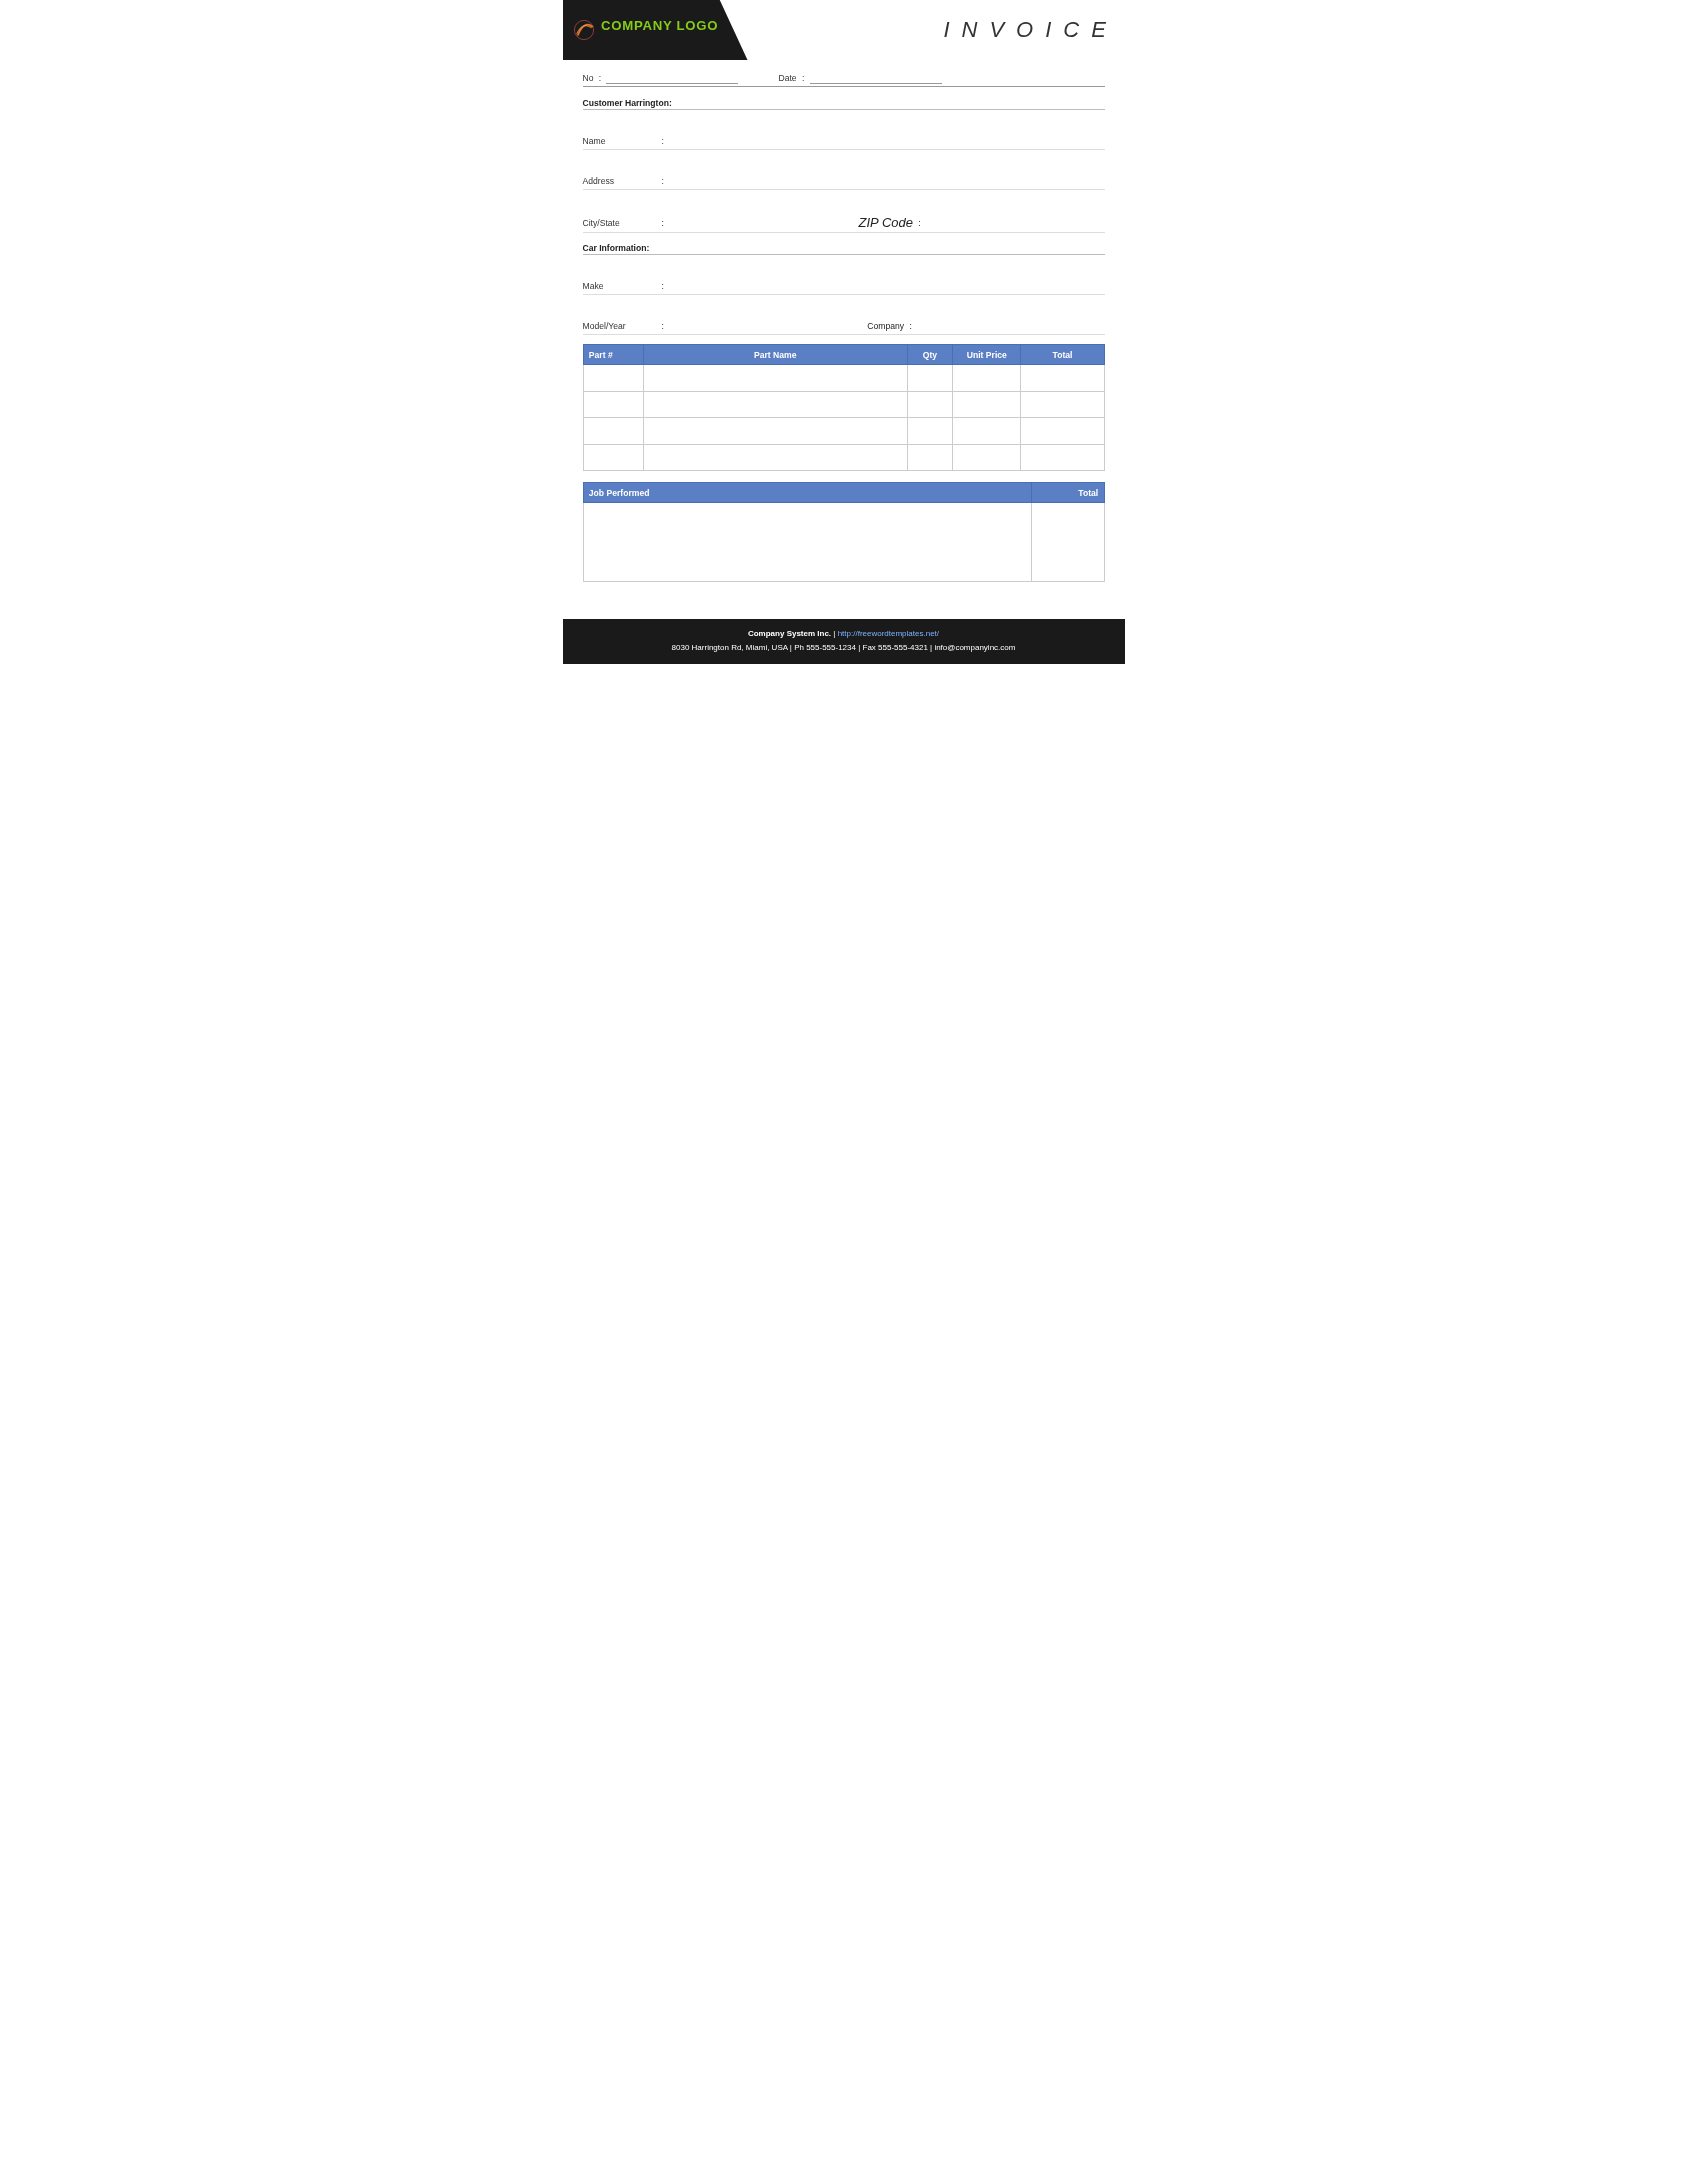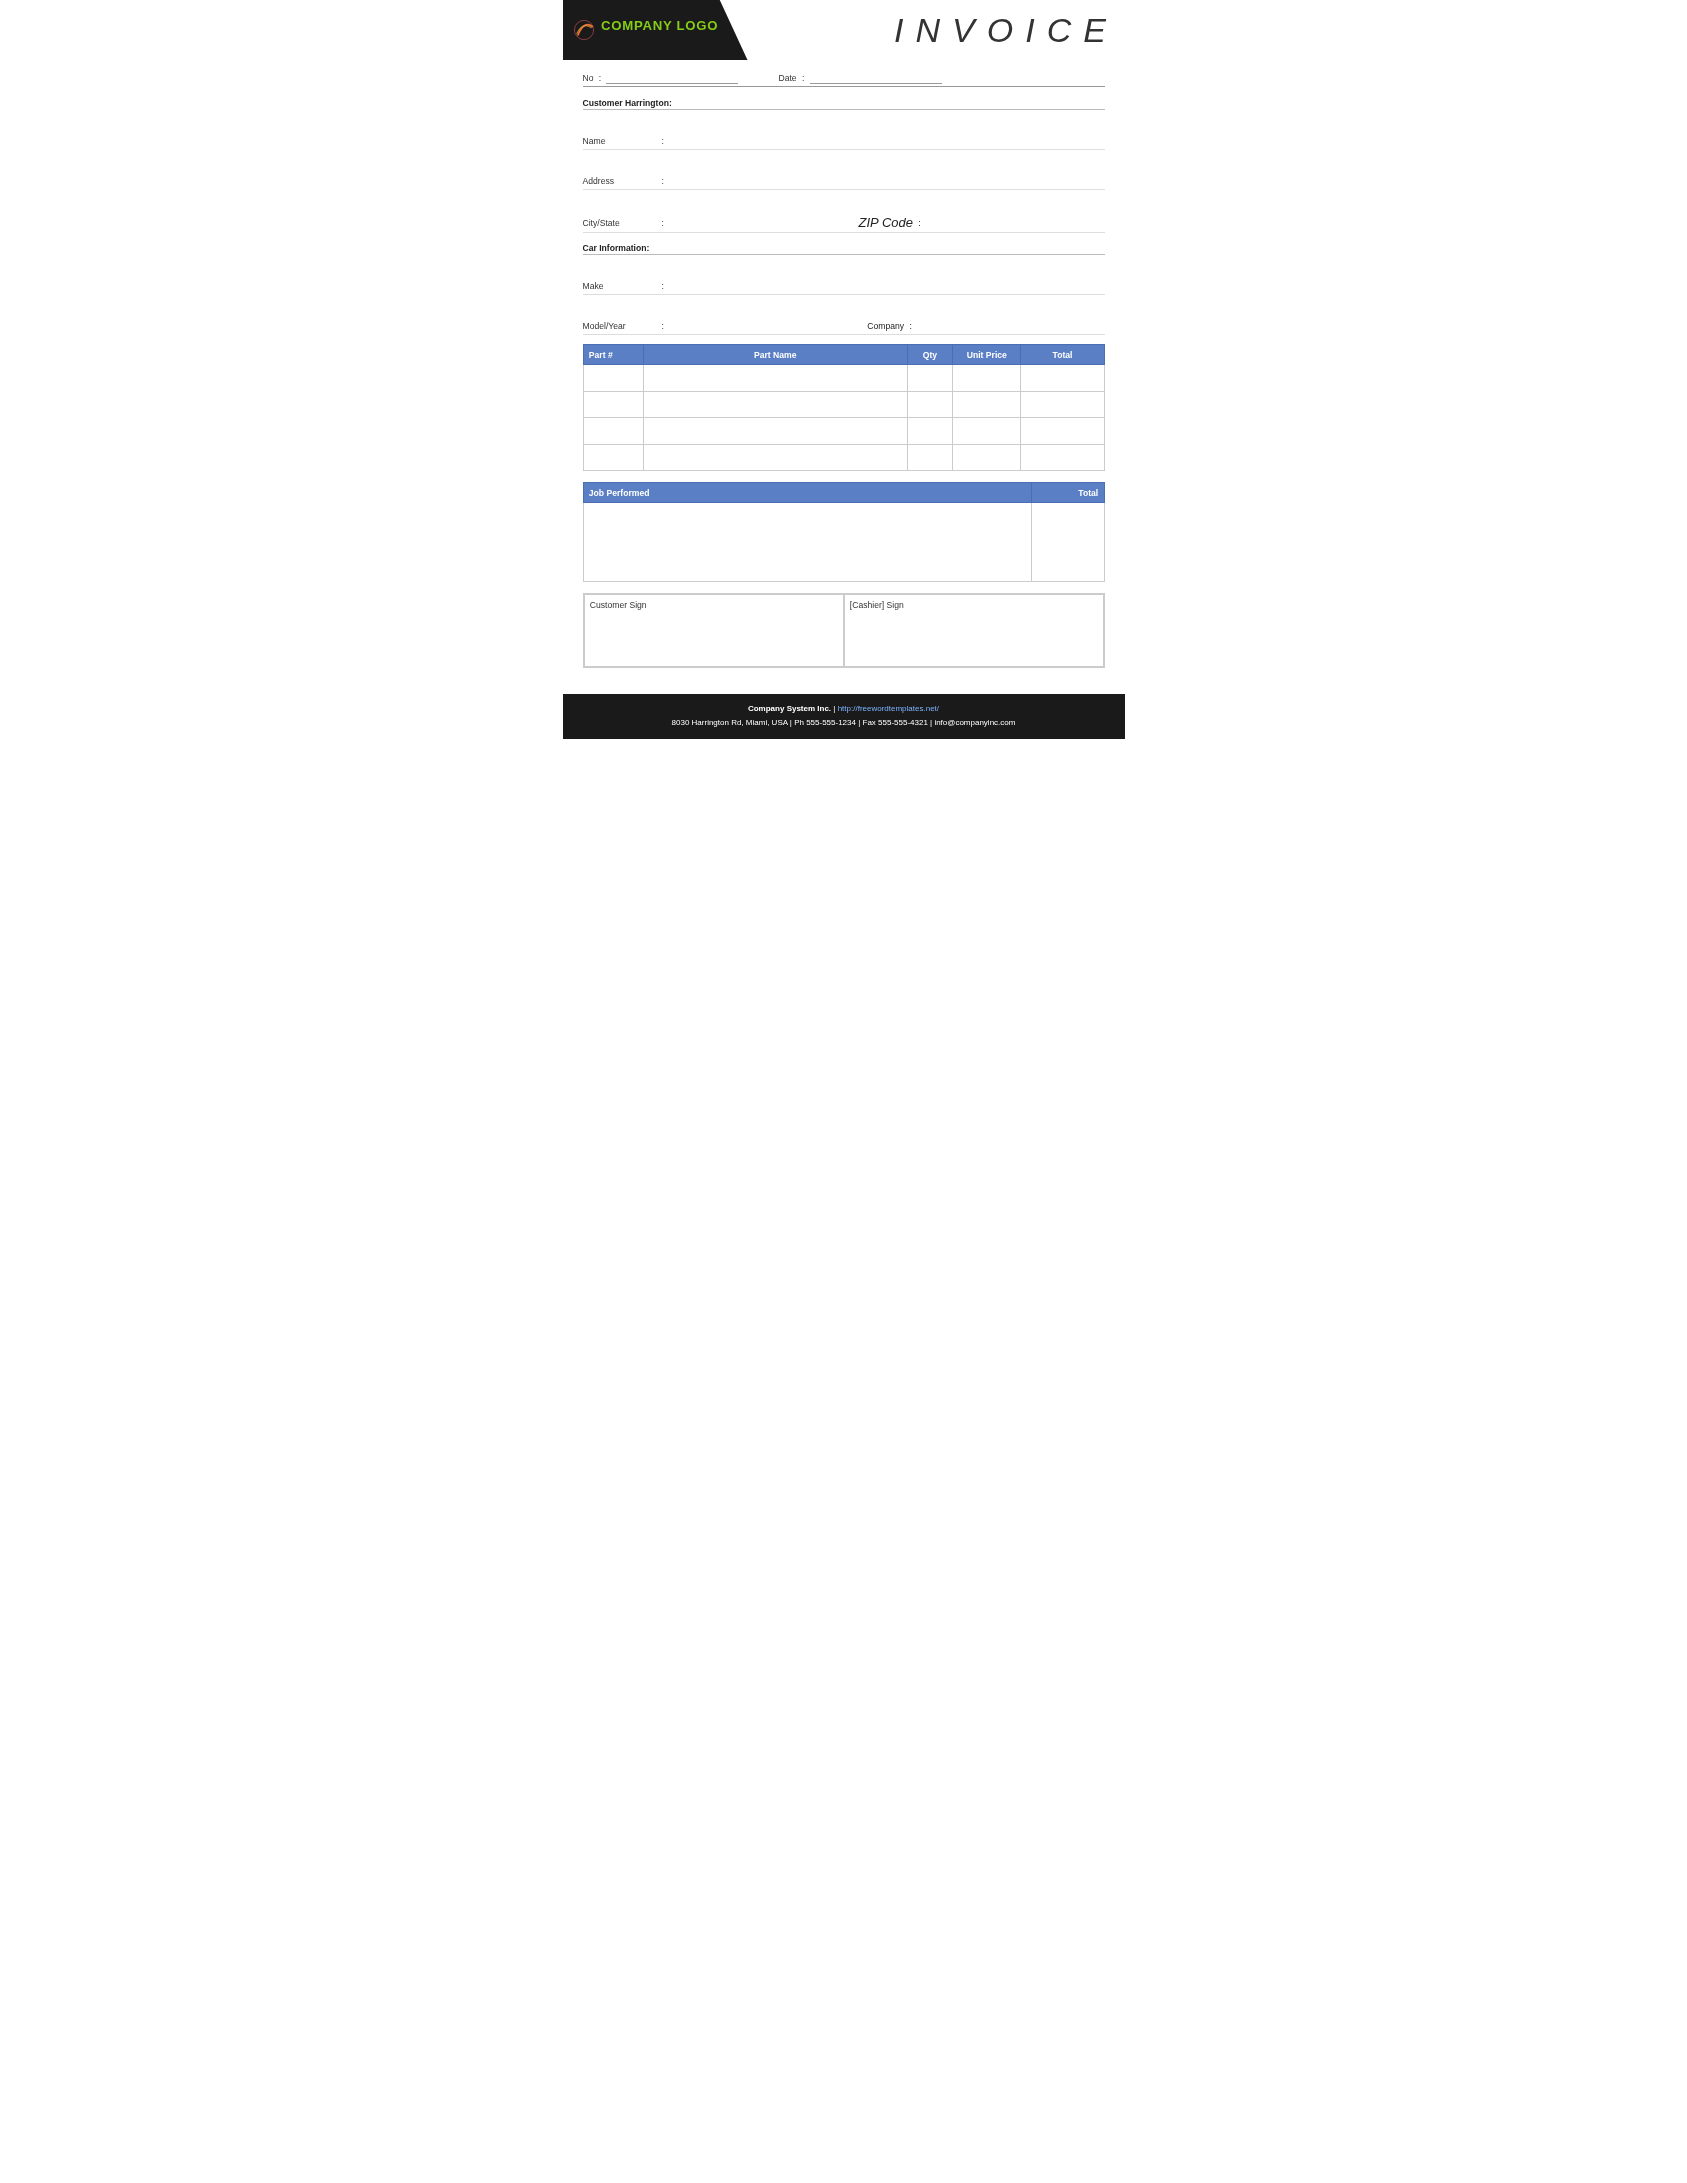--- a/index.html
+++ b/index.html
@@ -43,21 +43,21 @@
       height: 24px;
     }
     .header-title {
       flex: 1;
       display: flex;
       align-items: center;
       justify-content: flex-end;
       padding-right: 6.6px;
     }
     .invoice-title {
-      font-size: 34px;
+      font-size: 22px;
       font-weight: 300;
       letter-spacing: 12px;
       color: #333;
       font-style: italic;
     }
 
     
     .content {
       padding: 0 20px 13.2px 20px;
     }
@@ -354,28 +354,20 @@
     <tbody>
       <tr>
         <td class="col-job"></td>
         <td class="col-total"></td>
       </tr>
     </tbody>
   </table>
 
   <div class="bottom-section">
 
-    <div style="flex:1; display:flex; border:0.7px solid #ccc;">
-      <div class="sign-half" style="border-right:0.7px solid #ccc;">
-        <div class="sign-label">Customer Sign</div>
-      </div>
-      <div class="sign-half">
-        <div class="sign-label">[Cashier] Sign</div>
-      </div>
-    </div>
 
   </div>
 
 </div>
 
 <div class="footer">
   <div>
     <span class="footer-company">Company System Inc.</span>
     <span> | </span>
     <a href="#">http://freewordtemplates.net/</a>

